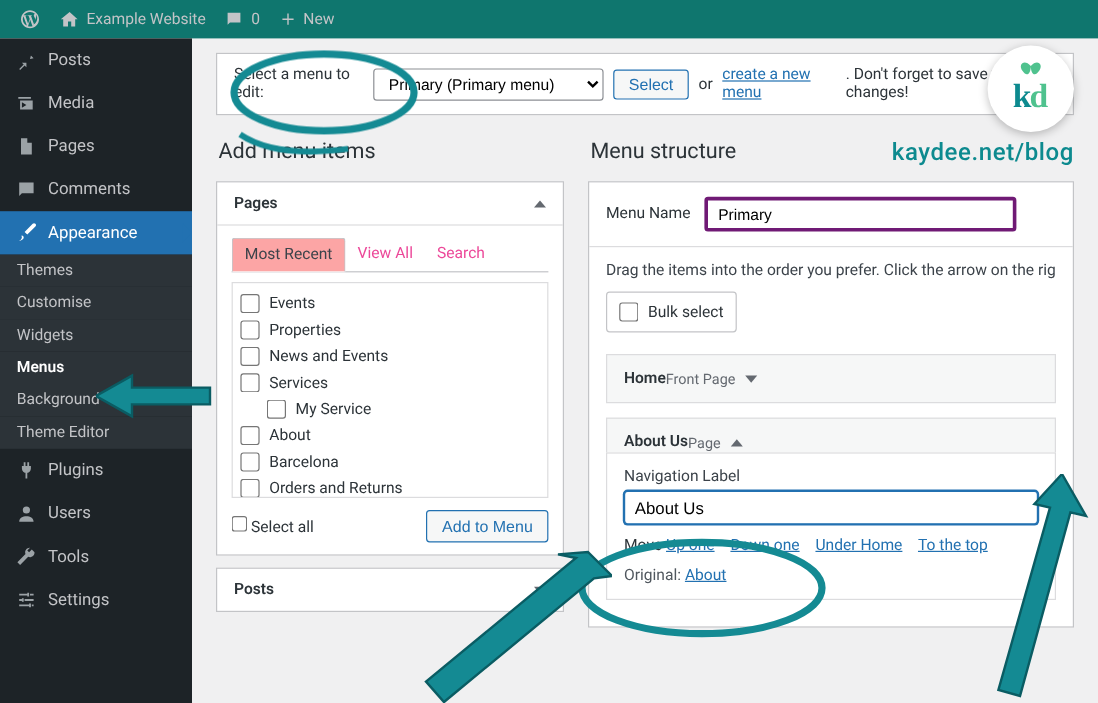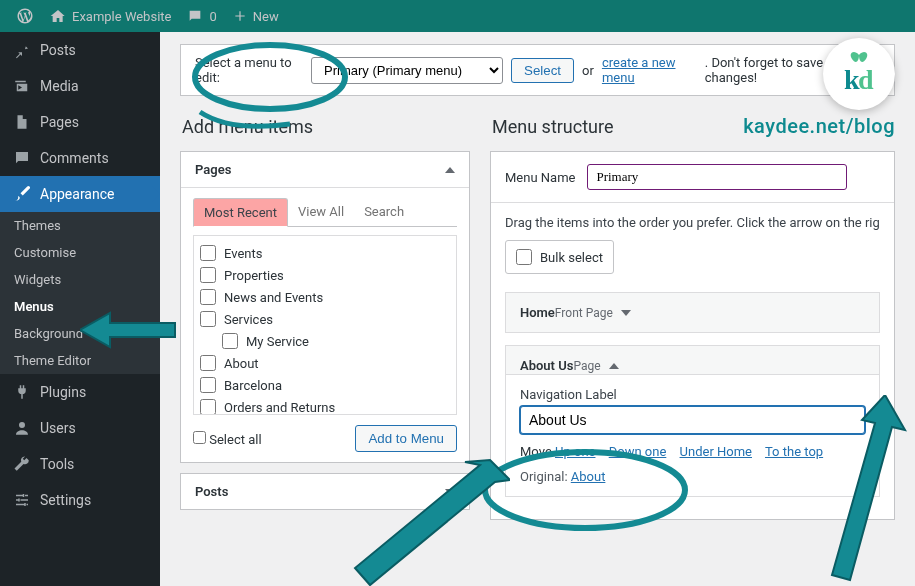--- a/index.html
+++ b/index.html
@@ -22,32 +22,32 @@
   .edit-bar select { padding: 4px 24px 4px 8px; border: 1px solid #8c8f94; border-radius: 3px; font-size: 13px; background: #fff; }
   .edit-bar .btn { border: 1px solid #2271b1; color: #2271b1; background: #f6f7f7; padding: 4px 12px; border-radius: 3px; cursor: pointer; }
   .edit-bar a { color: #2271b1; text-decoration: underline; cursor: pointer; }
   .columns { display: flex; gap: 20px; margin-top: 20px; }
   .col { flex: 1; min-width: 0; }
   .col h2 { font-size: 18px; font-weight: 400; margin-bottom: 14px; padding-left: 2px; }
   .panel { border: 1px solid #c3c4c7; background: #fff; }
   .panel-head { display: flex; justify-content: space-between; align-items: center; padding: 10px 14px; border-bottom: 1px solid #dcdcde; font-weight: 600; cursor: pointer; }
   .panel-body { padding: 10px 12px; }
   .tabs { display: flex; border-bottom: 1px solid #c3c4c7; margin-bottom: 8px; }
-  .tabs .tab { padding: 6px 10px; cursor: pointer; color: #737373; font-size: 13px; }
+  .tabs .tab { padding: 6px 10px; cursor: pointer; color: #ec4899; font-size: 13px; }
   .tabs .tab.active { border: 1px solid #c3c4c7; border-bottom: 1px solid #fff; margin-bottom: -1px; background: #fca5a5; color: #3c434a; border-radius: 3px 3px 0 0; }
   .pages-list { max-height: 180px; overflow-y: scroll; border: 1px solid #dcdcde; padding: 6px 4px; }
   .pages-list label { display: flex; align-items: center; gap: 8px; padding: 3px 2px; font-size: 13px; }
   .pages-list .indent { padding-left: 24px; }
   .pages-list input[type=checkbox] { width: 16px; height: 16px; border: 1px solid #8c8f94; border-radius: 3px; }
   .panel-actions { display: flex; justify-content: space-between; align-items: center; padding: 10px 0 0; }
   .panel-actions .btn { border: 1px solid #2271b1; color: #2271b1; background: #f6f7f7; padding: 5px 12px; border-radius: 3px; cursor: pointer; }
   .panel-collapsed { border: 1px solid #c3c4c7; background: #fff; display: flex; justify-content: space-between; align-items: center; padding: 10px 14px; font-weight: 600; margin-top: 10px; cursor: pointer;}
   .menu-panel { border: 1px solid #c3c4c7; background: #fff; }
   .menu-name-row { padding: 12px 14px; border-bottom: 1px solid #dcdcde; display: flex; align-items: center; gap: 12px; }
-  .menu-name-row input { border: 1px solid #701a75; padding: 4px 8px; border-radius: 3px; width: 260px; font-size: 13px; font-family: Liberation Serif, serif; }
+  .menu-name-row input { border: 3px solid #701a75; padding: 4px 8px; border-radius: 3px; width: 260px; font-size: 13px; }
   .menu-body { padding: 12px 14px; }
   .bulk-row { display: flex; align-items: center; gap: 8px; border: 1px solid #c3c4c7; background: #fff; padding: 8px 10px; width: fit-content; border-radius: 3px; margin: 10px 0 18px; }
   .bulk-row input { width: 16px; height: 16px; }
   .menu-item-bar { border: 1px solid #dcdcde; background: #f6f7f7; padding: 12px 14px; display: flex; justify-content: flex-start; align-items: center; margin-bottom: 12px; cursor: pointer; }
   .menu-item-bar .title { font-weight: 600; }
   .menu-item-bar .type { color: #646970; font-size: 12px; display: flex; align-items: center; gap: 8px; }
   .menu-item-expanded { border: 1px solid #dcdcde; background: #fff; padding: 12px 14px; margin-top: -12px; margin-bottom: 10px; }
   .menu-item-expanded .field-label { font-size: 13px; color: #3c434a; margin-bottom: 4px; display: block; }
   .menu-item-expanded input[type=text] { width: 100%; border: 1px solid #2271b1; padding: 5px 8px; border-radius: 3px; font-size: 14px; outline: none; box-shadow: 0 0 0 1px #2271b1; }
   .move-row { margin-top: 10px; font-size: 13px; }

